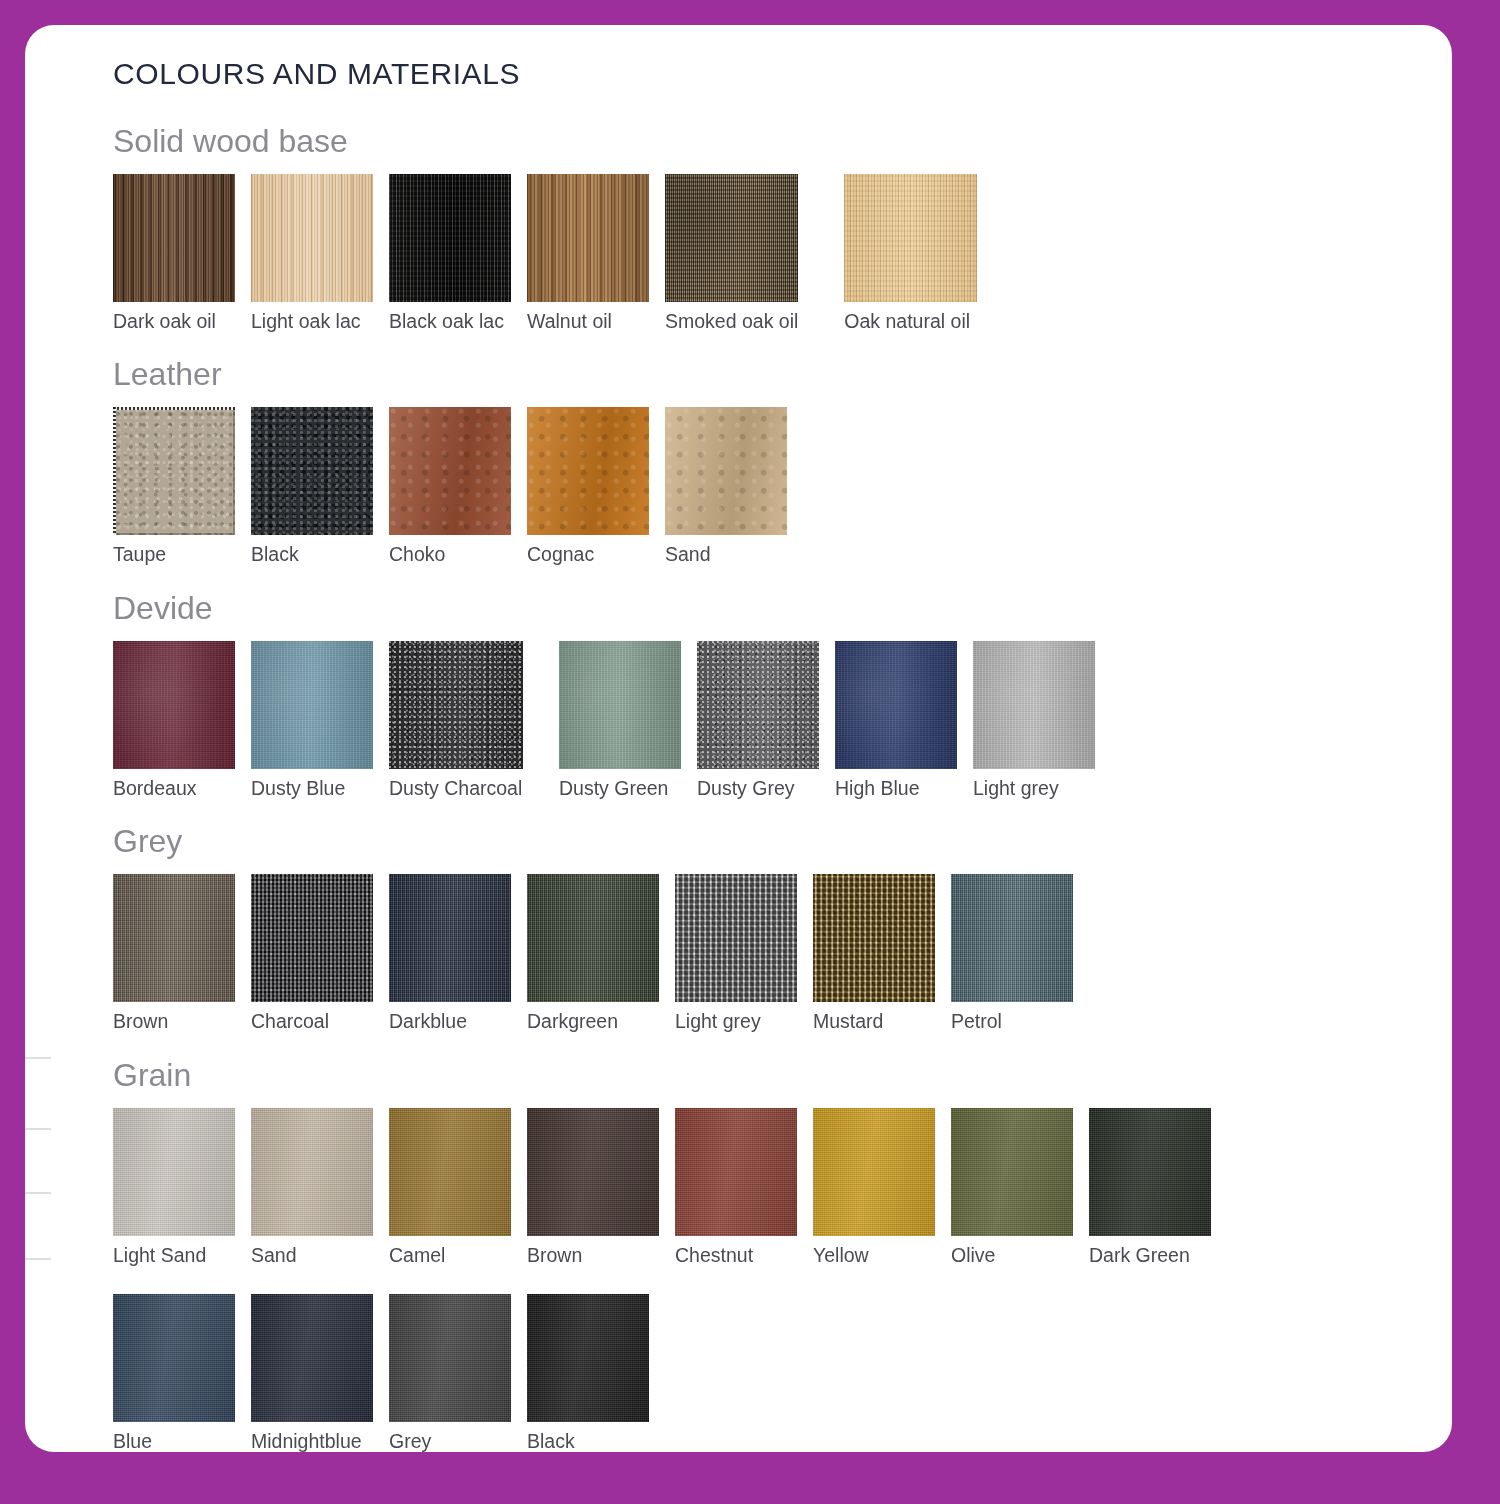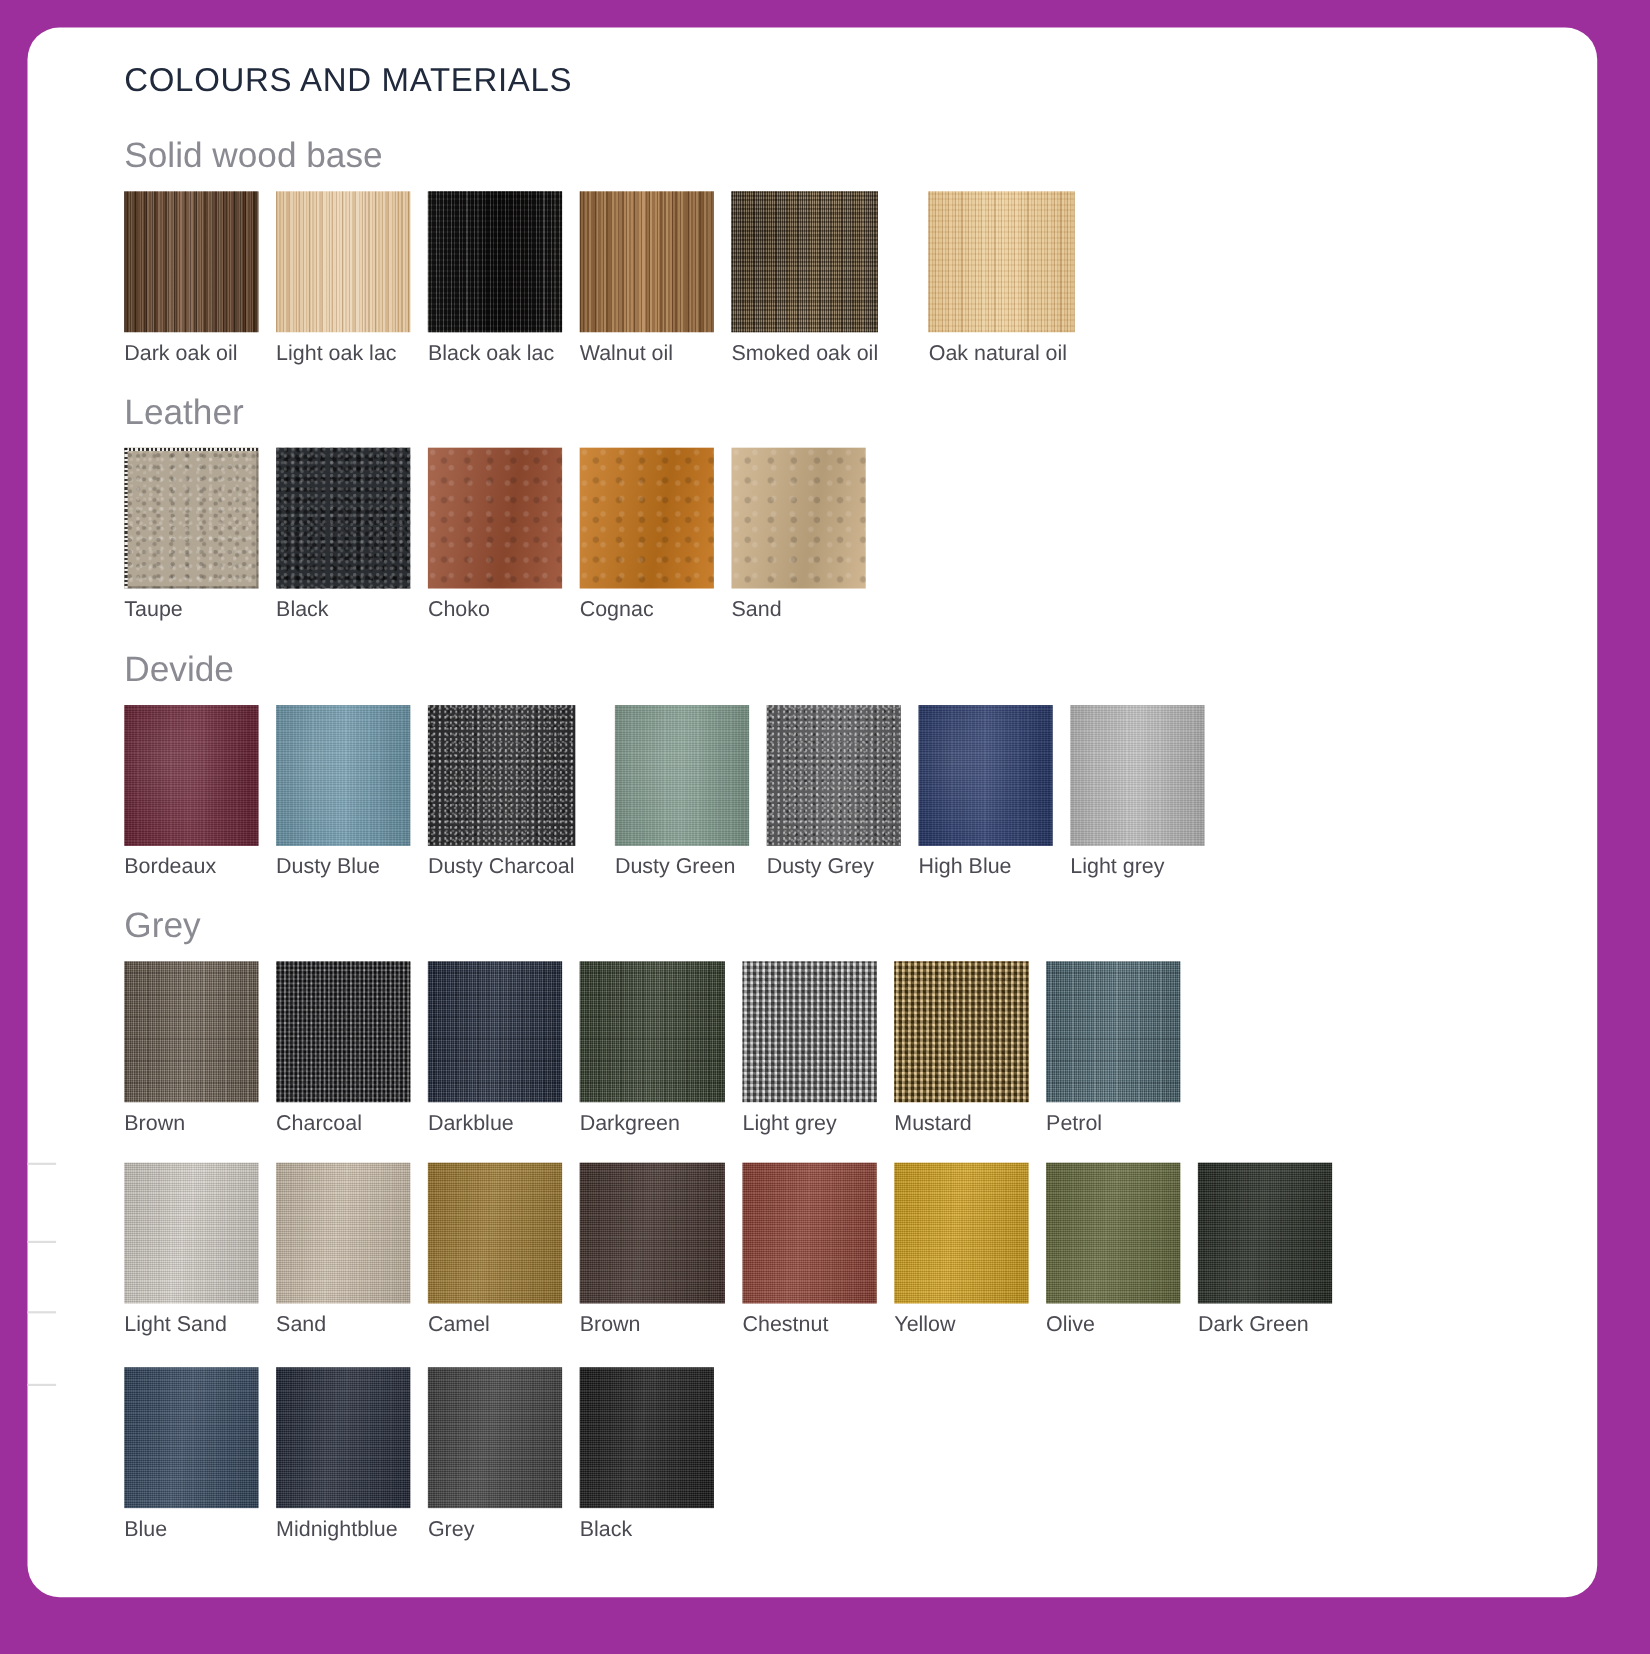--- a/index.html
+++ b/index.html
@@ -198,20 +198,21 @@
               <div class="swatch" style="width: 122px; height: 128px; background-color: rgb(209, 154, 44); background-image: repeating-linear-gradient(90deg, rgba(0, 0, 0, 0.48) 0px, rgba(0, 0, 0, 0.48) 1.5px, rgba(255, 255, 255, 0.32) 1.5px, rgba(255, 255, 255, 0.32) 4px), repeating-linear-gradient(0deg, rgba(0, 0, 0, 0.42) 0px, rgba(0, 0, 0, 0.42) 1.5px, rgba(255, 255, 255, 0.26) 1.5px, rgba(255, 255, 255, 0.26) 4px), repeating-linear-gradient(45deg, rgba(0, 0, 0, 0.14) 0px, rgba(0, 0, 0, 0.14) 2px, rgba(255, 255, 255, 0.1) 2px, rgba(255, 255, 255, 0.1) 4px); background-size: 5.5px 5.5px, 5.5px 5.5px, 8px 8px;"></div>
               <div class="swatch-label">Mustard</div>
             </div>
             <div class="swatch-cell" style="margin-right: 0px;">
               <div class="swatch" style="width: 122px; height: 128px; background-color: rgb(78, 107, 118); background-image: repeating-linear-gradient(90deg, rgba(255, 255, 255, 0.16) 0px, rgba(255, 255, 255, 0.16) 1px, rgba(0, 0, 0, 0.2) 1px, rgba(0, 0, 0, 0.2) 2px, rgba(255, 255, 255, 0.06) 2px, rgba(255, 255, 255, 0.06) 3px, rgba(0, 0, 0, 0.12) 3px, rgba(0, 0, 0, 0.12) 4px), repeating-linear-gradient(0deg, rgba(255, 255, 255, 0.13) 0px, rgba(255, 255, 255, 0.13) 1px, rgba(0, 0, 0, 0.18) 1px, rgba(0, 0, 0, 0.18) 2px, rgba(255, 255, 255, 0.05) 2px, rgba(255, 255, 255, 0.05) 3px, rgba(0, 0, 0, 0.1) 3px, rgba(0, 0, 0, 0.1) 4px), linear-gradient(95deg, rgba(0, 0, 0, 0.12), rgba(255, 255, 255, 0.1) 50%, rgba(0, 0, 0, 0.14));"></div>
               <div class="swatch-label">Petrol</div>
             </div>
           </div>
         </div>
         <div class="group">
+          <h2 class="group-title">Grain</h2>
           <div class="row">
             <div class="swatch-cell" style="margin-right: 16px;">
               <div class="swatch" style="width: 122px; height: 128px; background-color: rgb(211, 206, 198); background-image: repeating-linear-gradient(0deg, rgba(255, 255, 255, 0.1) 0px, rgba(255, 255, 255, 0.1) 1px, rgba(0, 0, 0, 0.1) 1px, rgba(0, 0, 0, 0.1) 2px), repeating-linear-gradient(90deg, rgba(255, 255, 255, 0.07) 0px, rgba(255, 255, 255, 0.07) 1px, rgba(0, 0, 0, 0.07) 1px, rgba(0, 0, 0, 0.07) 2px), linear-gradient(100deg, rgba(0, 0, 0, 0.1), rgba(255, 255, 255, 0.1) 45%, rgba(0, 0, 0, 0.12));"></div>
               <div class="swatch-label">Light Sand</div>
             </div>
             <div class="swatch-cell" style="margin-right: 16px;">
               <div class="swatch" style="width: 122px; height: 128px; background-color: rgb(203, 189, 169); background-image: repeating-linear-gradient(0deg, rgba(255, 255, 255, 0.1) 0px, rgba(255, 255, 255, 0.1) 1px, rgba(0, 0, 0, 0.1) 1px, rgba(0, 0, 0, 0.1) 2px), repeating-linear-gradient(90deg, rgba(255, 255, 255, 0.07) 0px, rgba(255, 255, 255, 0.07) 1px, rgba(0, 0, 0, 0.07) 1px, rgba(0, 0, 0, 0.07) 2px), linear-gradient(100deg, rgba(0, 0, 0, 0.1), rgba(255, 255, 255, 0.1) 45%, rgba(0, 0, 0, 0.12));"></div>
               <div class="swatch-label">Sand</div>
             </div>
             <div class="swatch-cell" style="margin-right: 16px;">

